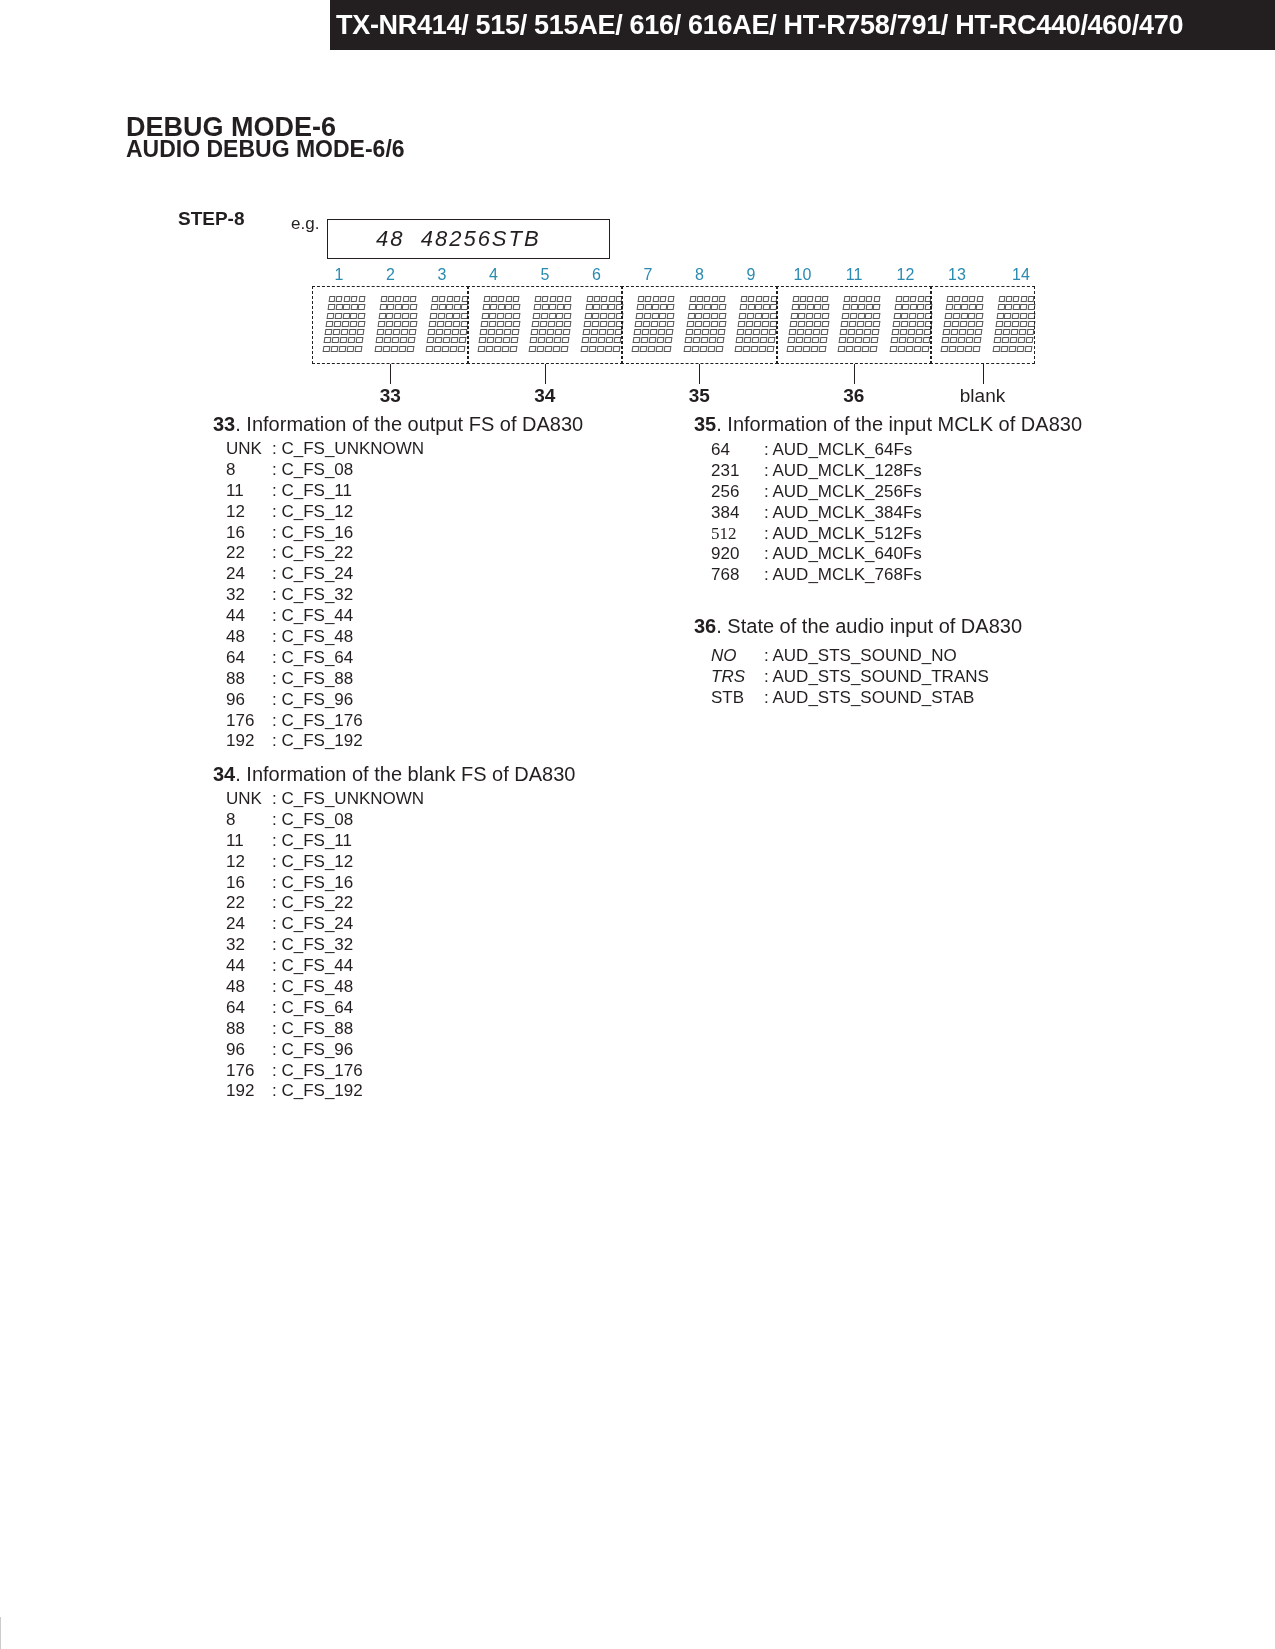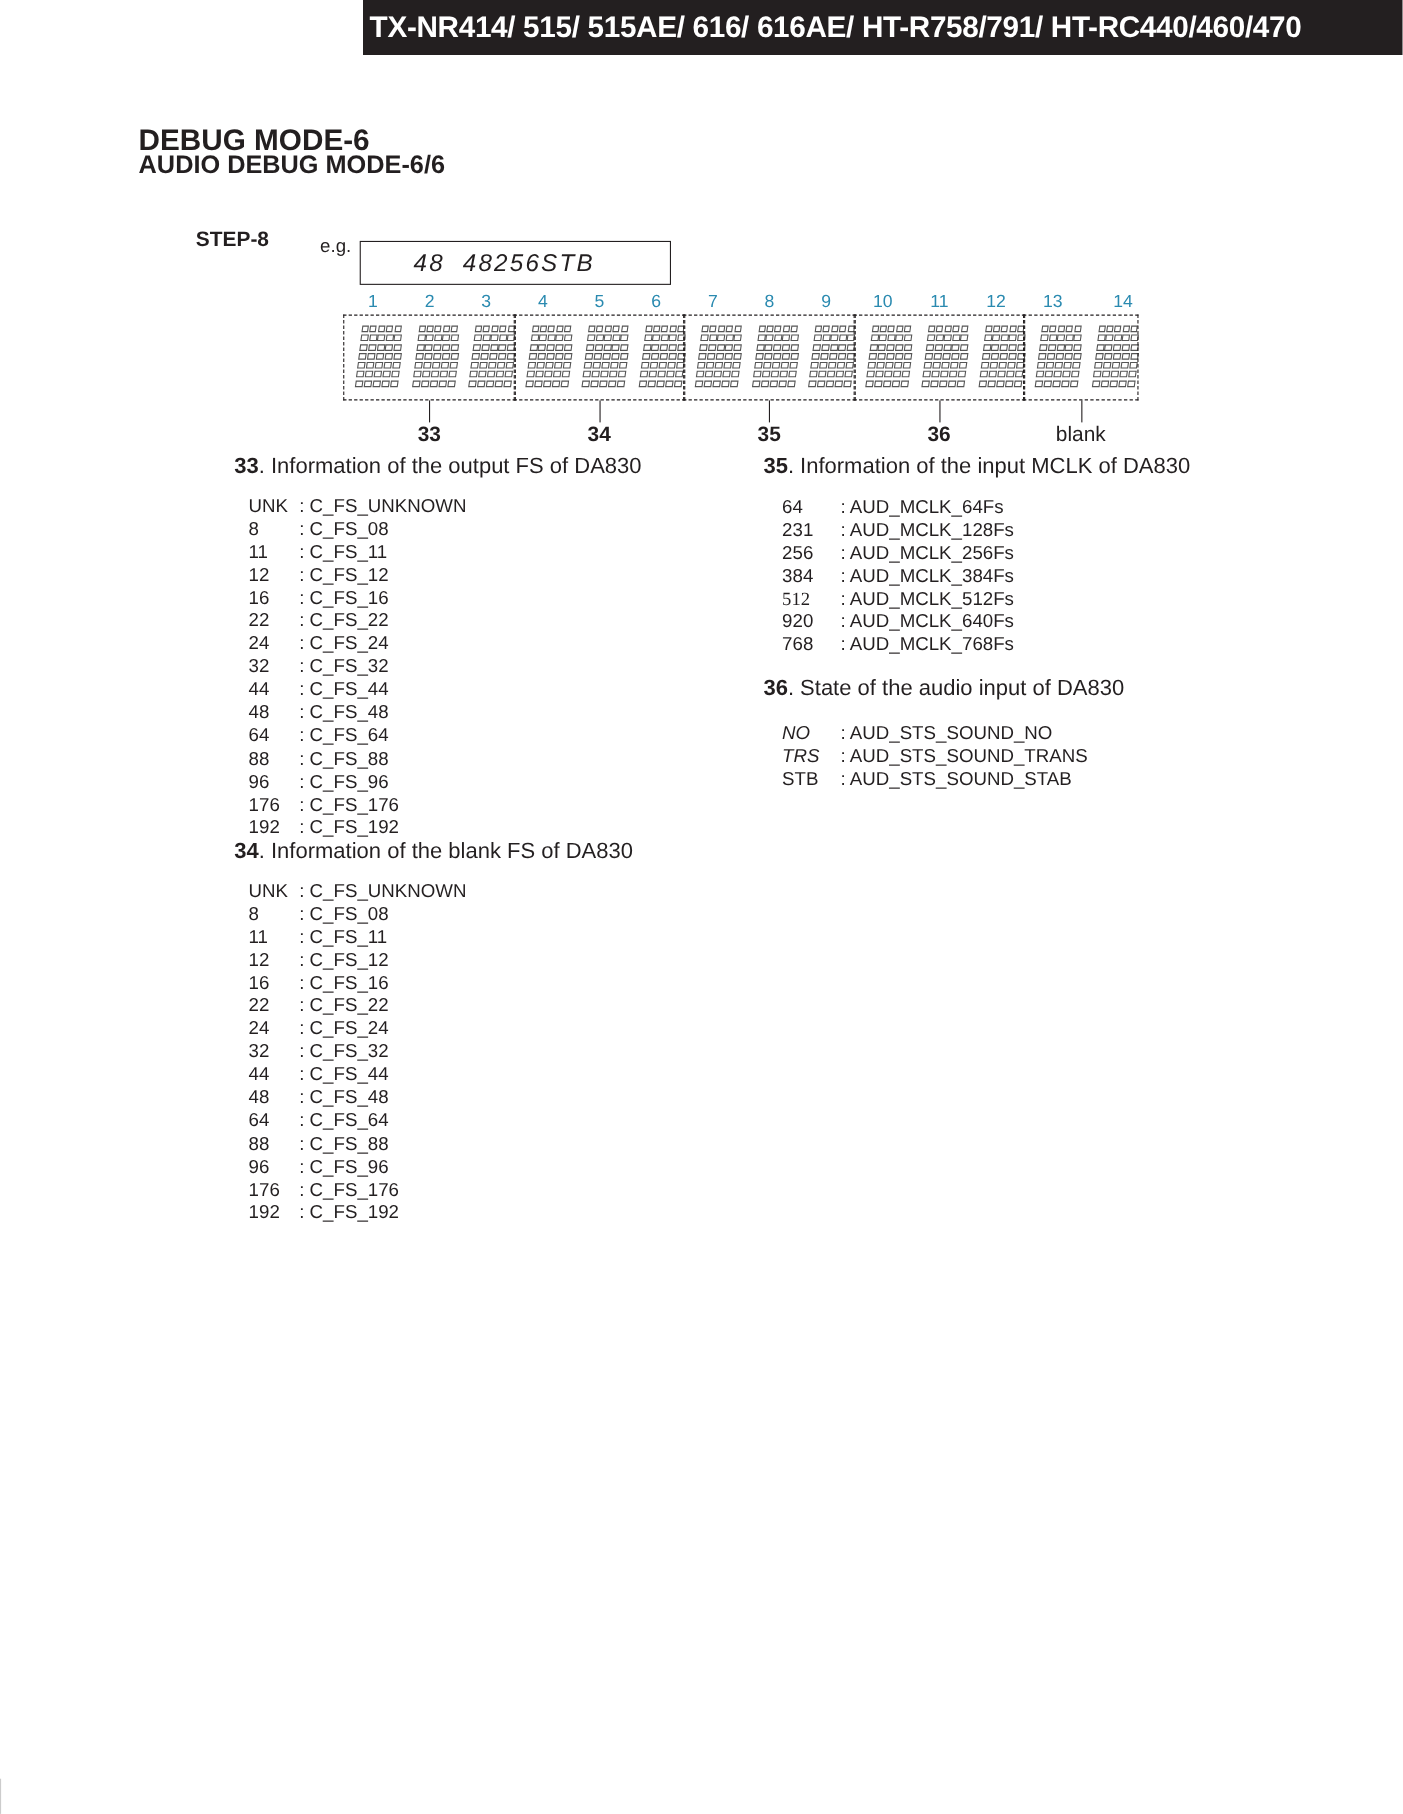--- a/index.html
+++ b/index.html
@@ -34,21 +34,21 @@
     .char-cell { position: absolute; top: 296px; width: 42px; height: 58px; }
     .dot-row { display: flex; gap: 1px; height: 7px; margin-bottom: 1.3px; }
     .dot { width: 7px; height: 6px; border: 1px solid #555; box-sizing: border-box; transform: skewX(-8deg); }
     .tick { position: absolute; top: 364px; width: 1px; height: 20px; background: #231f20; }
     .group-label { position: absolute; top: 385px; width: 80px; text-align: center; font-size: 19px; font-weight: bold; }
     .group-label.plain { font-weight: normal; }
     .section-heading { position: absolute; font-size: 20px; white-space: nowrap; }
     .section-heading b { font-weight: bold; }
     .list { position: absolute; font-size: 17px; }
     .list-item { height: 20.9px; line-height: 20.9px; white-space: nowrap; }
-    .list-item .k { display: inline-block; margin-top: 11px; }
+    .list-item .k { display: inline-block; }
     .left-mark { position: absolute; left: 0; top: 1617px; width: 1px; height: 32px; background: #ccc; }
   </style>
 </head>
 <body>
 
 <div class="header-bar">
   <span>TX-NR414/ 515/ 515AE/ 616/ 616AE/ HT-R758/791/ HT-RC440/460/470</span>
 </div>
 
 <div class="title">DEBUG MODE-6</div>

